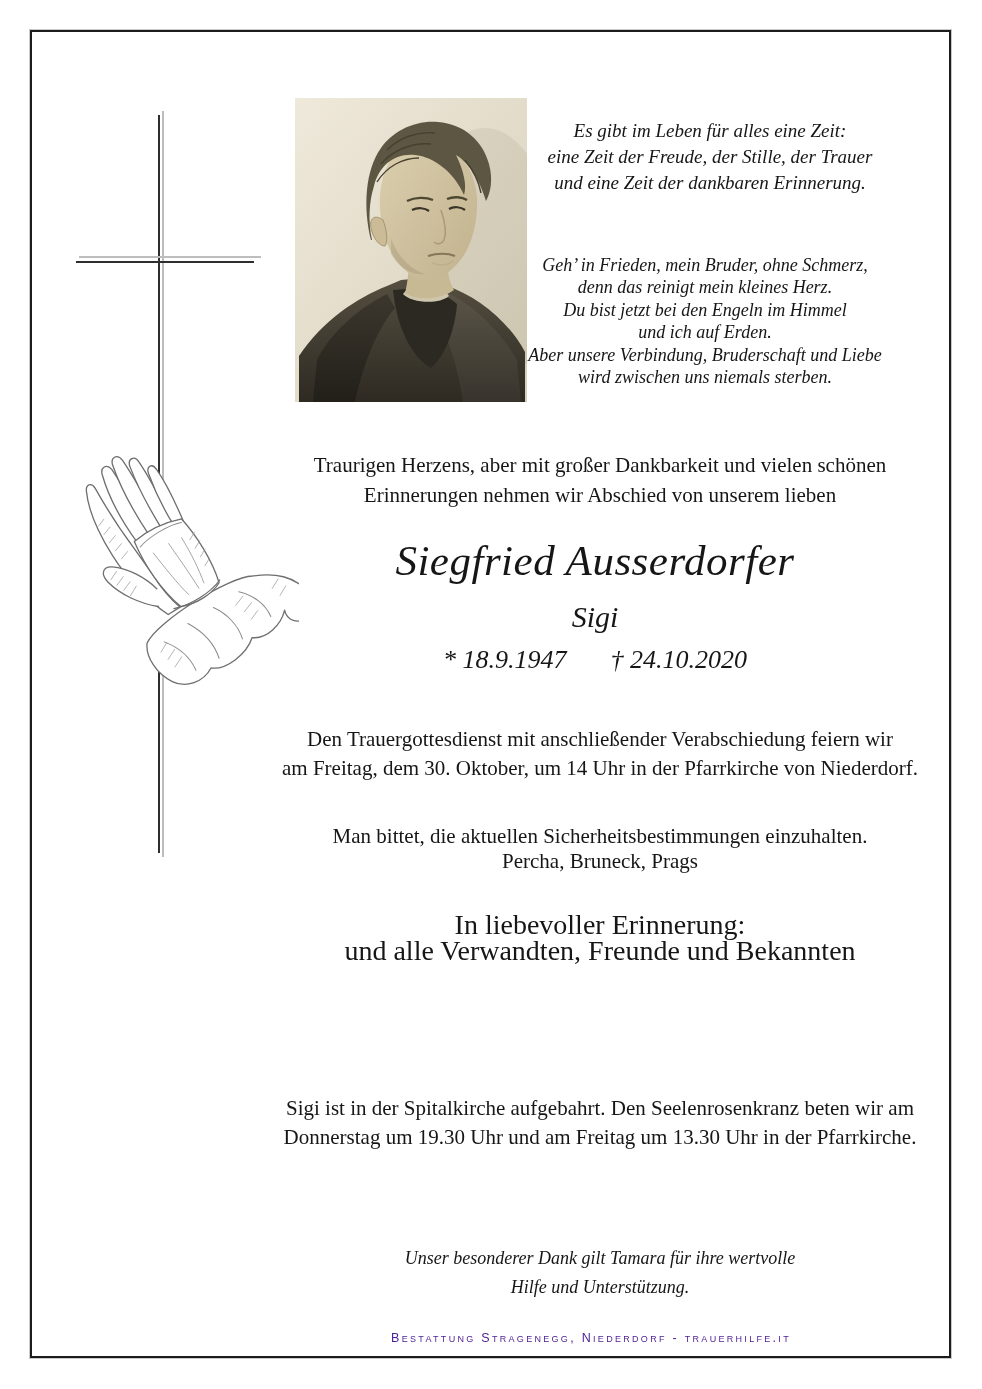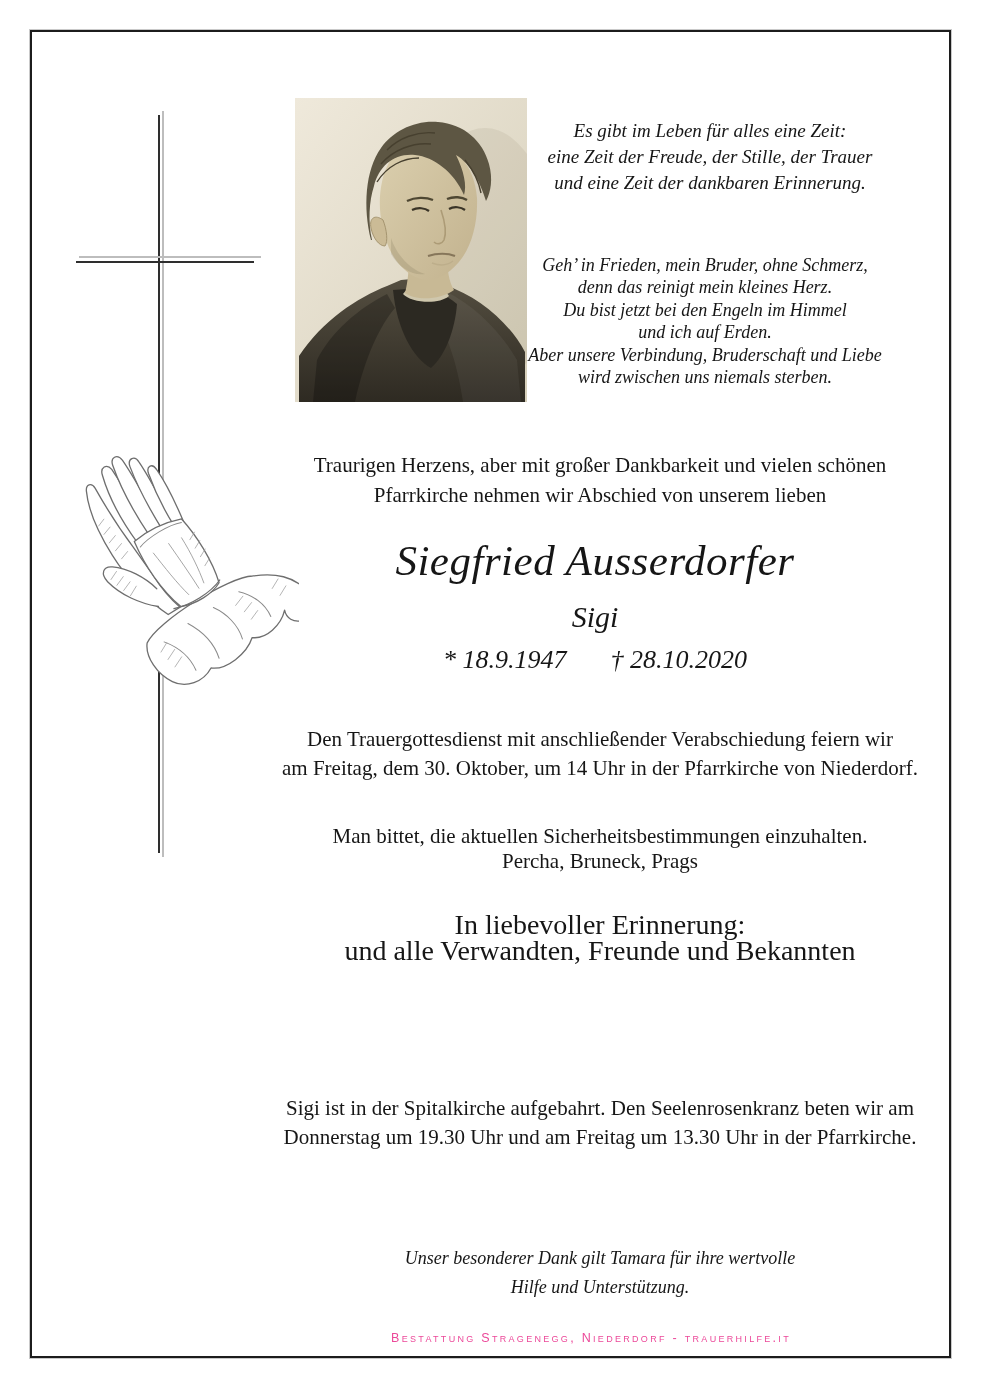--- a/index.html
+++ b/index.html
@@ -46,21 +46,21 @@
   .covid{left:250px;top:824px;width:700px;font-size:21px;}
   .places{left:250px;top:849px;width:700px;font-size:21px;}
   .mourners{left:250px;top:912px;width:700px;font-size:28px;line-height:26.3px;}
   .wake{left:250px;top:1074px;width:700px;font-size:21px;line-height:28.5px;margin-top:20px;}
   .thanks{left:250px;top:1244px;width:700px;font-size:18px;line-height:28.5px;}
   .footer{
     left:251px;top:1331px;width:680px;
     font-family:"Liberation Sans","DejaVu Sans",sans-serif;
     font-variant:small-caps;
     font-size:12.5px;letter-spacing:2.3px;
-    color:#ec4899;
+    color:#4c1d95;
   }
   .hands{left:64px;top:430px;width:235px;height:295px;}
   .hands svg{display:block;width:100%;height:100%;}
 </style>
 </head>
 <body>
 
 <div class="card">
 
   <div class="frame"></div>
@@ -163,27 +163,27 @@
           <path d="M58,112 l9,-4 M60,120 l10,-4 M63,128 l10,-4 M66,136 l10,-5"></path>
           <path d="M146,120 l8,-4 M146,130 l8,-4 M146,140 l8,-4 M145,150 l8,-4"></path>
           <path d="M62,200 l10,-5 M64,210 l11,-5 M66,220 l11,-5 M150,200 l11,-4 M154,210 l11,-4 M156,220 l10,-4 M190,205 l10,-5 M193,215 l10,-5"></path>
         </g>
       </g>
     </svg>
   </div>
 
   <div class="abs center intro">
     <div>Traurigen Herzens, aber mit großer Dankbarkeit und vielen schönen</div>
-    <div>Pfarrkirche nehmen wir Abschied von unserem lieben</div>
+    <div>Erinnerungen nehmen wir Abschied von unserem lieben</div>
   </div>
 
   <div class="abs center bi name">Siegfried Ausserdorfer</div>
   <div class="abs center bi nickname">Sigi</div>
   <div class="abs center bi dates">
-    <span>* 18.9.1947</span><span class="sep"></span><span>† 28.10.2020</span>
+    <span>* 18.9.1947</span><span class="sep"></span><span>† 24.10.2020</span>
   </div>
 
   <div class="abs center service">
     <div>Den Trauergottesdienst mit anschließender Verabschiedung feiern wir</div>
     <div>am Freitag, dem 30. Oktober, um 14 Uhr in der Pfarrkirche von Niederdorf.</div>
   </div>
   <div class="abs center covid">Man bittet, die aktuellen Sicherheitsbestimmungen einzuhalten.</div>
 
   <div class="abs center places">Percha, Bruneck, Prags</div>
 

